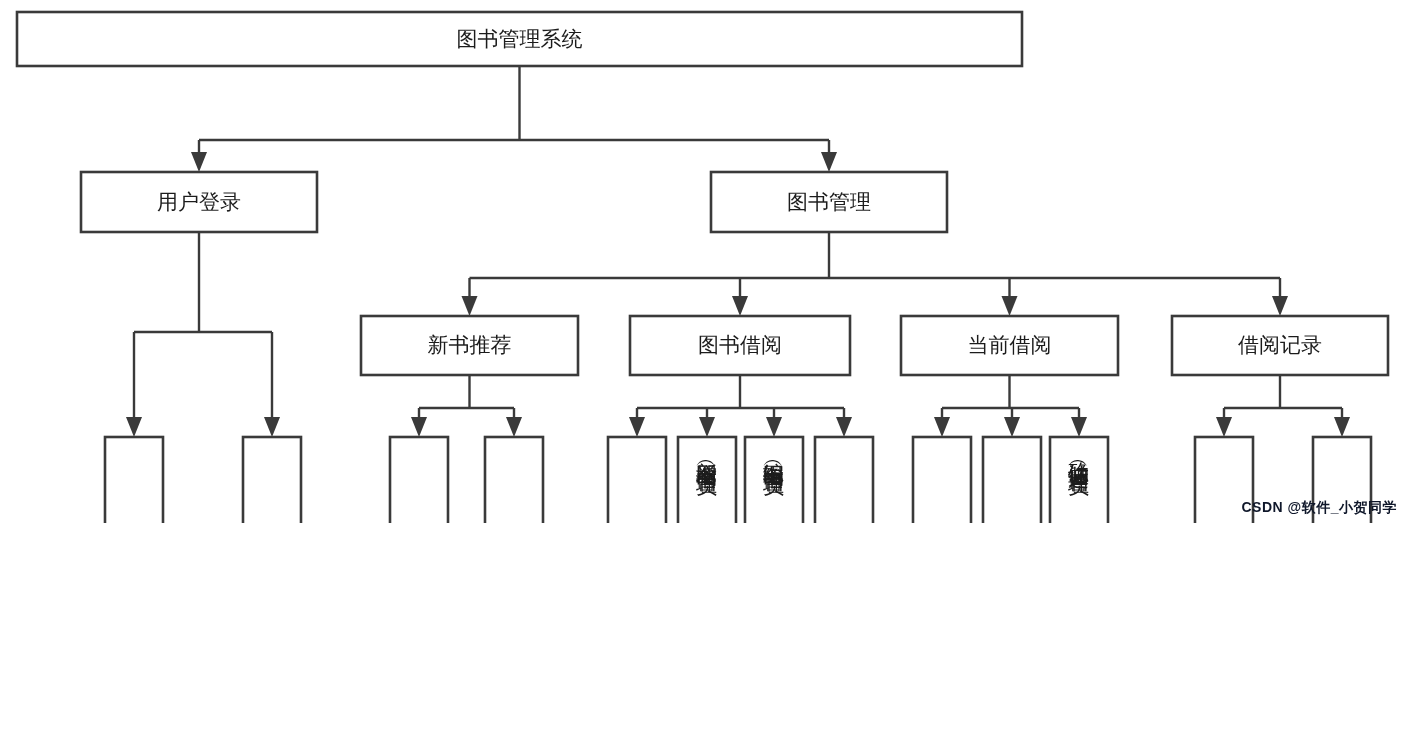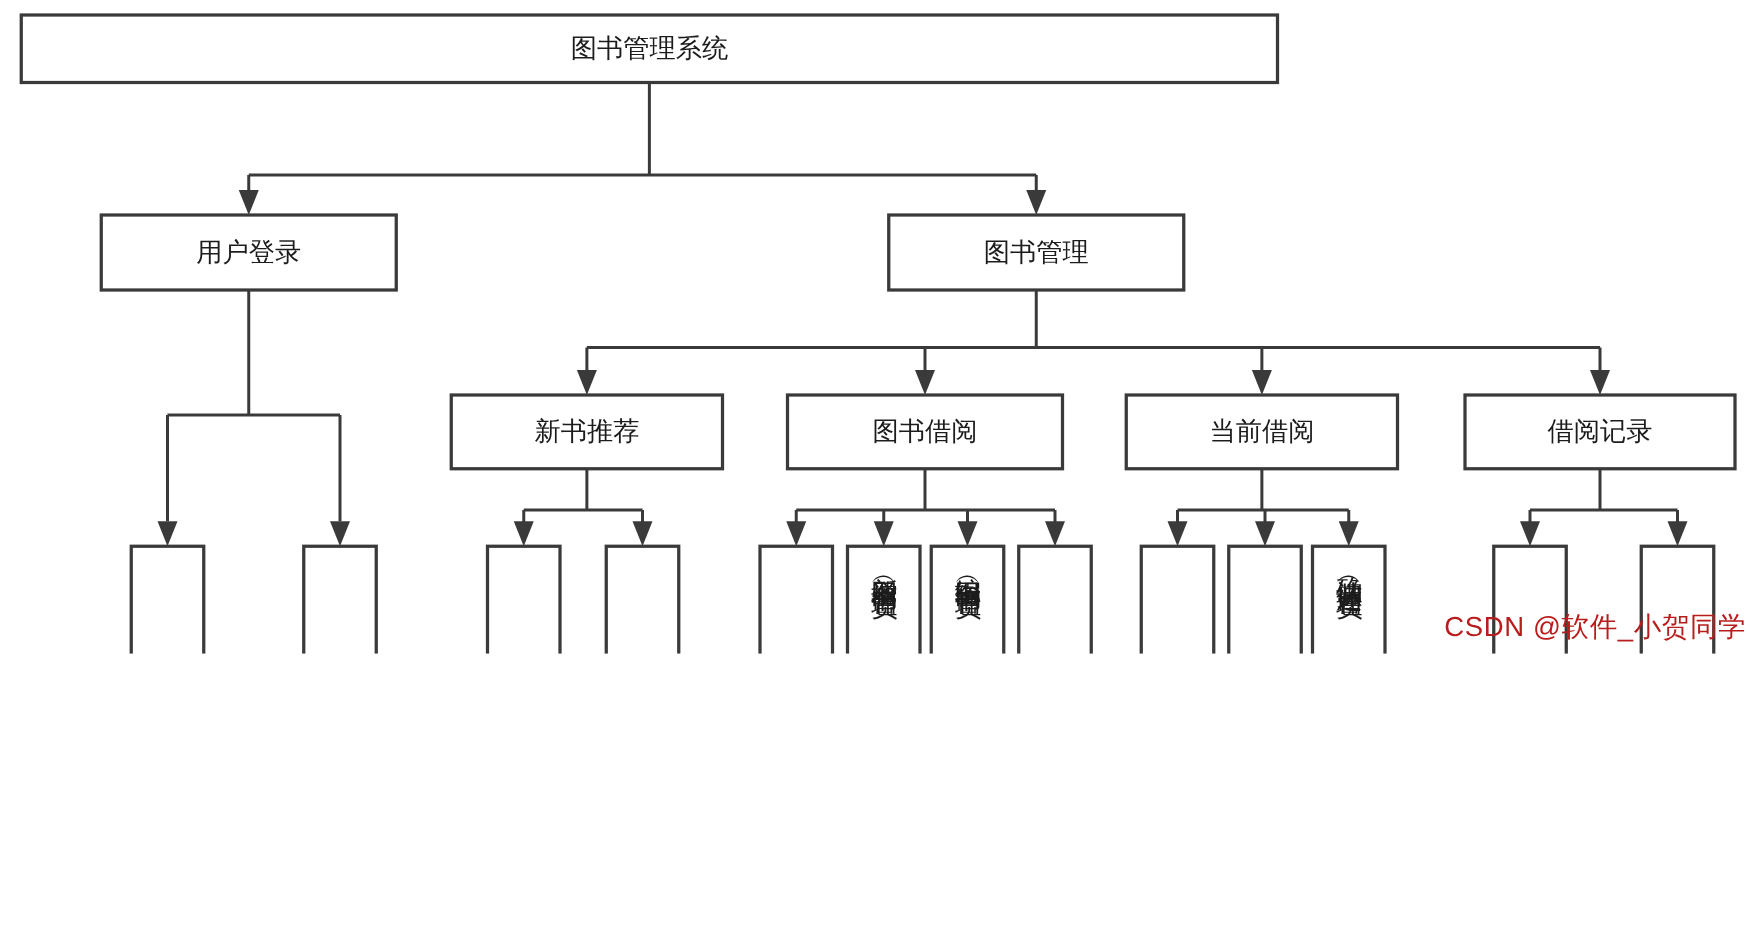--- a/index.html
+++ b/index.html
@@ -63,24 +63,25 @@
     line-height: 1.0;
     color: #1c1c1c;
     letter-spacing: 2px;
     white-space: nowrap;
   }
   .watermark {
     position: absolute;
     right: 8px;
     bottom: 6px;
     font-family: "Liberation Sans", "DejaVu Sans", sans-serif;
-    font-size: 22px;
-    color: #b91c1c;
+    font-size: 14px;
+    color: #0f172a;
     letter-spacing: 0.5px;
     white-space: nowrap;
+    font-weight: bold;
   }
 </style>
 </head>
 <body>
 
 <div id="stage">
 
   <svg id="tree" viewBox="0 0 1405 747">
     <g id="connectors">
         <line x1="519.5" y1="66" x2="519.5" y2="140" class="conn"></line>

